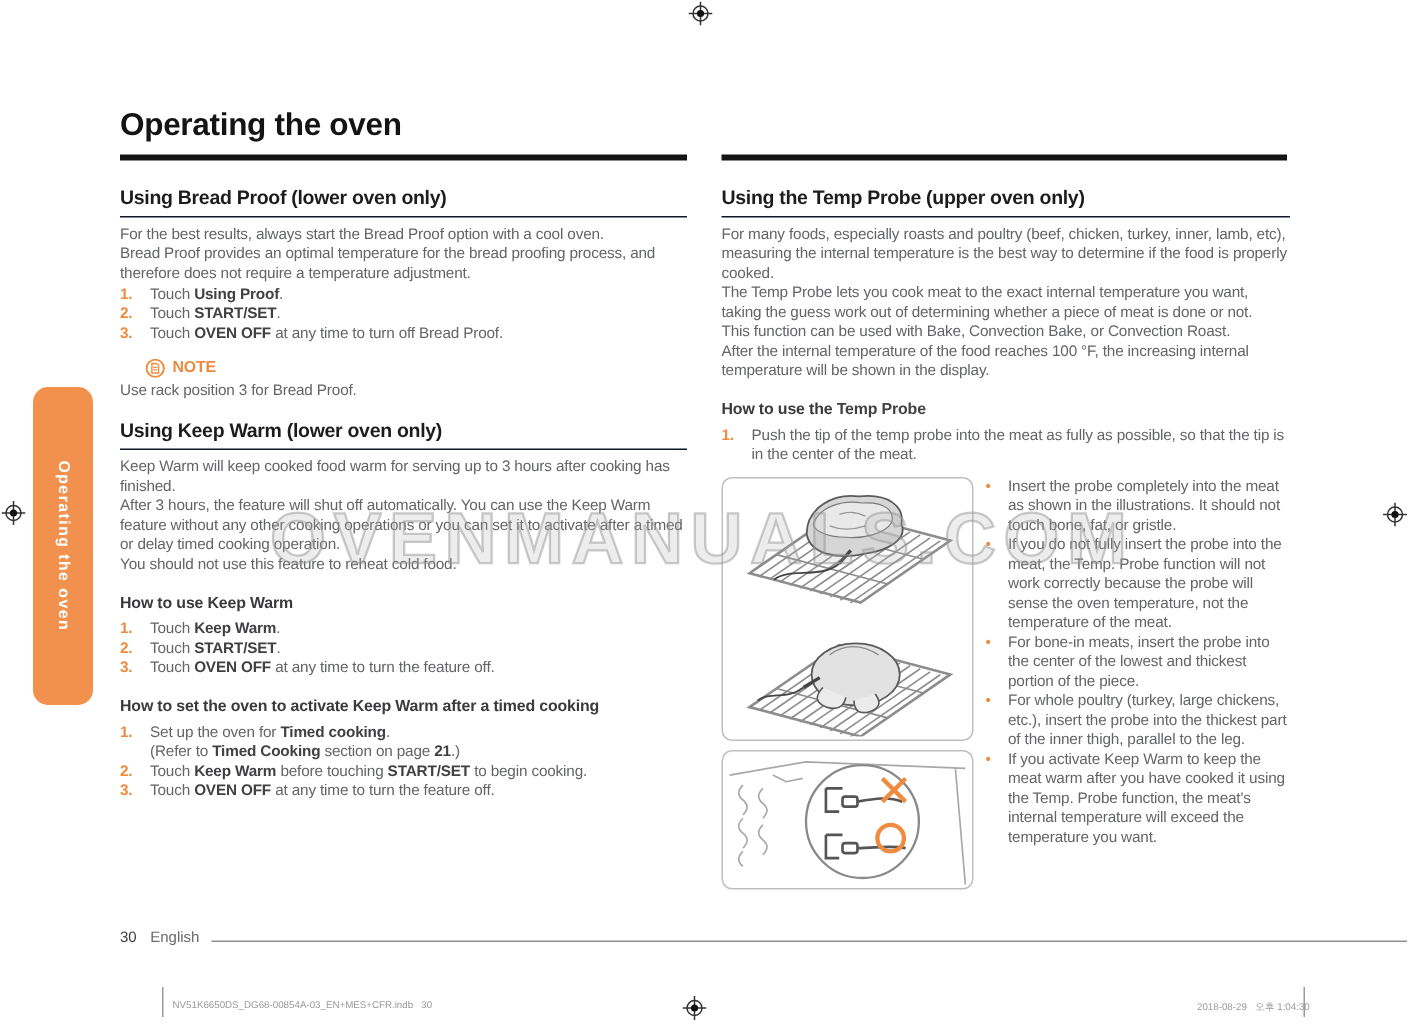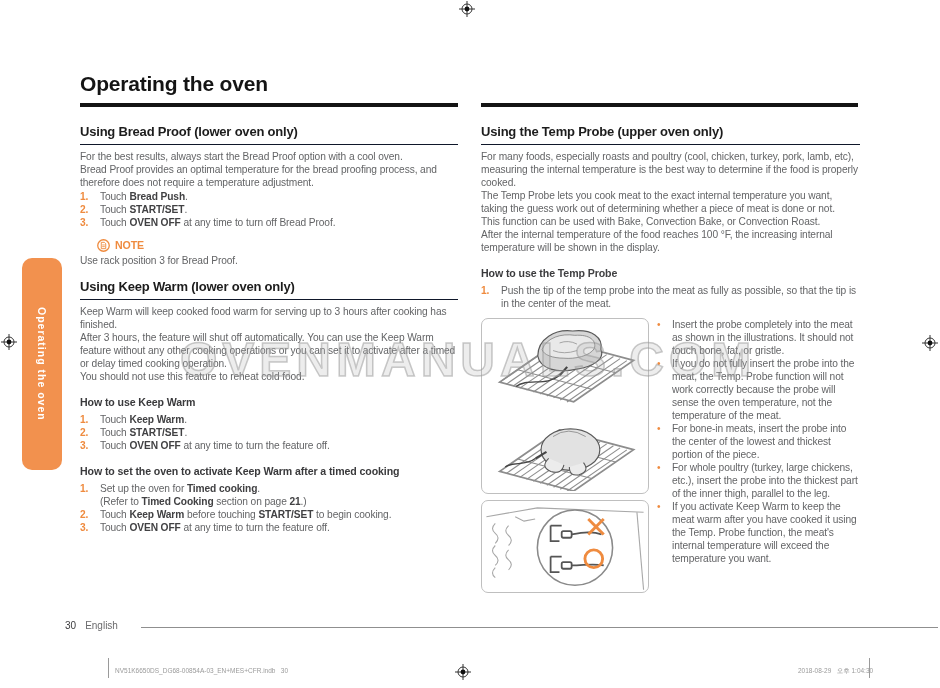--- a/index.html
+++ b/index.html
@@ -46,21 +46,21 @@
   .figbox{border:1px solid #bfbfbf;border-radius:7px;background:#fff;overflow:hidden;}
   .figbox.one{height:174px;margin-bottom:6px;}
   .figbox.two{height:91px;}
   .bullets{flex:1;padding-left:6px;}
   .bullets .li{margin-bottom:0;}
   
   .watermark{position:absolute;left:180px;top:332px;z-index:30;pointer-events:none;
      font-size:48px;font-weight:bold;letter-spacing:5px;white-space:nowrap;
      color:rgba(175,175,175,0.22);-webkit-text-stroke:1.5px rgba(150,150,150,0.5);}
   
-  .footer-page{position:absolute;left:65px;top:620px;font-size:10px;color:#3c3c3e;}
+  .footer-page{position:absolute;left:80px;top:620px;font-size:10px;color:#3c3c3e;}
   .footer-page .lang{color:#6a6a6c;margin-left:9px;}
   .footer-rule{position:absolute;left:141px;top:627px;width:797px;height:1px;background:#8f8f8f;}
   .print-line{position:absolute;top:667px;font-size:6.5px;color:#9a9a9a;white-space:pre;}
   .print-line.leftside{left:115px;}
   .print-line.rightside{left:798px;}
 </style>
 </head>
 <body>
 
 <div class="page">
@@ -109,21 +109,21 @@
         <div class="li">
           <div class="li-text">For the best results, always start the Bread Proof option with a cool oven.</div>
         </div>
         <div class="li">
           <div class="li-text">Bread Proof provides an optimal temperature for the bread proofing process, and therefore does not require a temperature adjustment.</div>
         </div>
       </div>
     <div class="steps">
         <div class="li">
           <span class="marker number">1.</span>
-          <div class="li-text"><span>Touch </span><span class="b">Bread Push</span><span>.</span></div>
+          <div class="li-text"><span>Touch </span><span class="b">Using Proof</span><span>.</span></div>
         </div>
         <div class="li">
           <span class="marker number">2.</span>
           <div class="li-text"><span>Touch </span><span class="b">START/SET</span><span>.</span></div>
         </div>
         <div class="li">
           <span class="marker number">3.</span>
           <div class="li-text"><span>Touch </span><span class="b">OVEN OFF</span><span> at any time to turn off Bread Proof.</span></div>
         </div>
       </div>
@@ -182,21 +182,21 @@
           <span class="marker number">3.</span>
           <div class="li-text"><span>Touch </span><span class="b">OVEN OFF</span><span> at any time to turn the feature off.</span></div>
         </div>
       </div>
   </div>
 
   <div class="col right">
     <h2>Using the Temp Probe (upper oven only)</h2>
     <div class="paras">
         <div class="li">
-          <div class="li-text">For many foods, especially roasts and poultry (cool, chicken, turkey, pork, lamb, etc), measuring the internal temperature is the best way to determine if the food is properly cooked.</div>
+          <div class="li-text">For many foods, especially roasts and poultry (beef, chicken, turkey, inner, lamb, etc), measuring the internal temperature is the best way to determine if the food is properly cooked.</div>
         </div>
         <div class="li">
           <div class="li-text">The Temp Probe lets you cook meat to the exact internal temperature you want, taking the guess work out of determining whether a piece of meat is done or not.</div>
         </div>
         <div class="li">
           <div class="li-text">This function can be used with Bake, Convection Bake, or Convection Roast.</div>
         </div>
         <div class="li">
           <div class="li-text">After the internal temperature of the food reaches 100 °F, the increasing internal temperature will be shown in the display.</div>
         </div>

